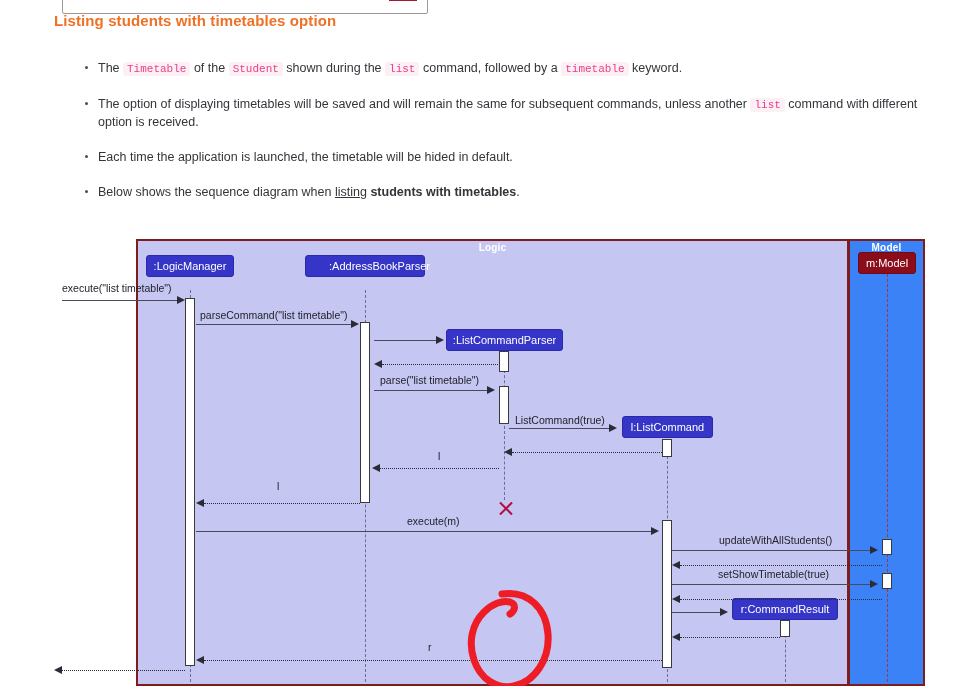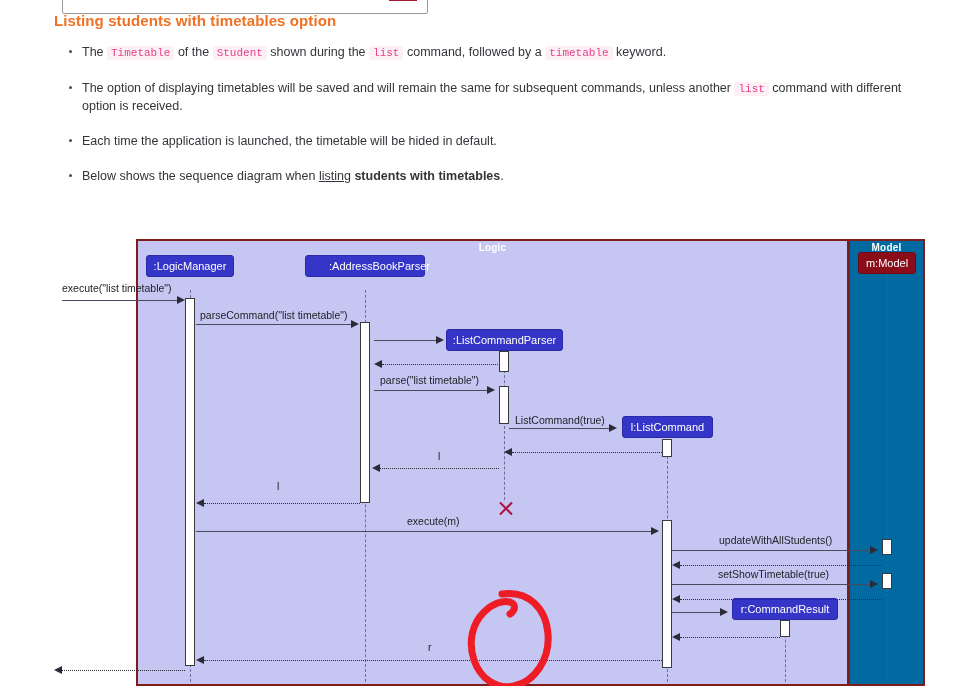--- a/index.html
+++ b/index.html
@@ -27,21 +27,21 @@
   
   .section-title {
     position: absolute; left: 54px; top: 12px;
     font-size: 15px; font-weight: 600; color: #ef7124;
     letter-spacing: .1px;
   }
 
   
   .bullets {
     position: absolute; left: 60px; top: 44px; width: 872px;
-    margin: 0; padding: 0 0 0 22px;
+    margin: 16px; padding: 0 0 0 22px;
     list-style: none;
   }
   .bullets li {
     position: relative;
     font-size: 12.5px; line-height: 17px; color: #33353a;
     margin-bottom: 18px;
   }
   .bullets li:before {
     content: "";
     position: absolute; left: -13px; top: 6px;
@@ -68,21 +68,21 @@
   }
   .pkg {
     position: absolute; border: 2px solid #7f1d1d;
   }
   .pkg-logic {
     left: 136px; top: 11px; width: 713px; height: 447px;
     background: #c5c6f2;
   }
   .pkg-model {
     left: 848px; top: 11px; width: 77px; height: 447px;
-    background: #0369a1;
+    background: #3b82f6;
   }
   .pkg-label {
     position: absolute; top: 1px; width: 100%;
     text-align: center; font-size: 10px; font-weight: 700;
     color: #ffffff; letter-spacing: .2px;
   }
 
   
   .lifeline {
     position: absolute; width: 0;

